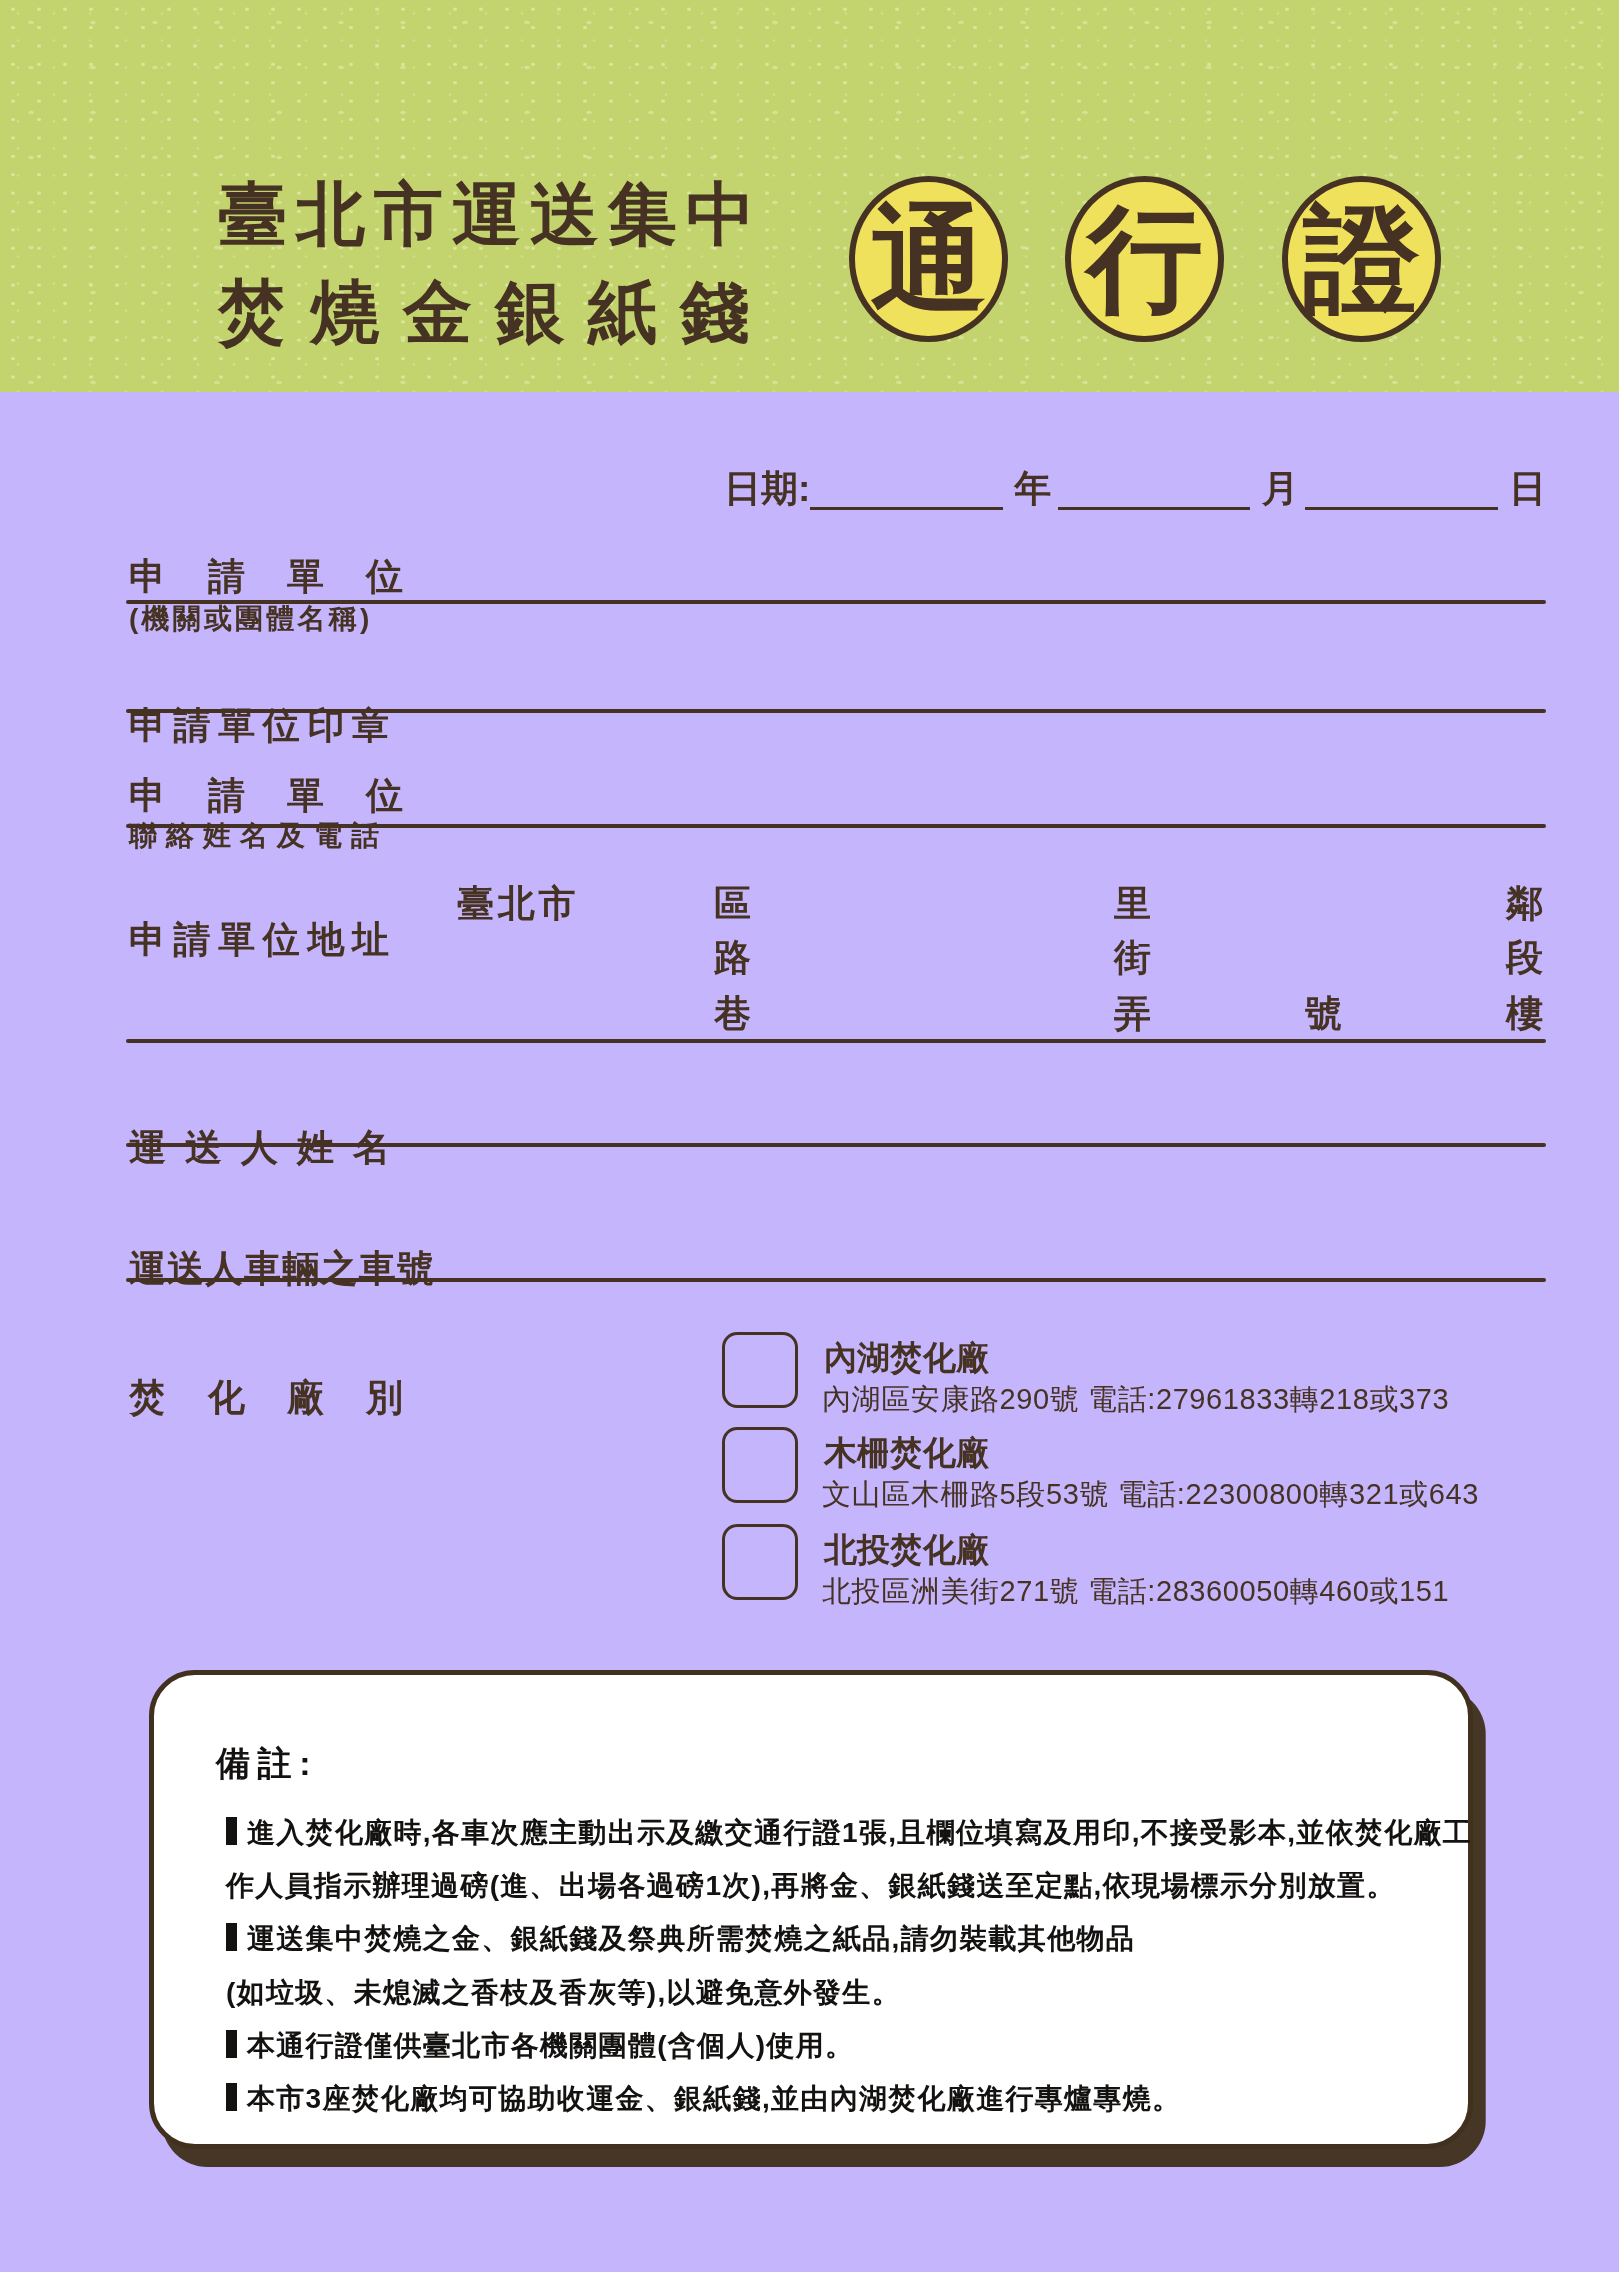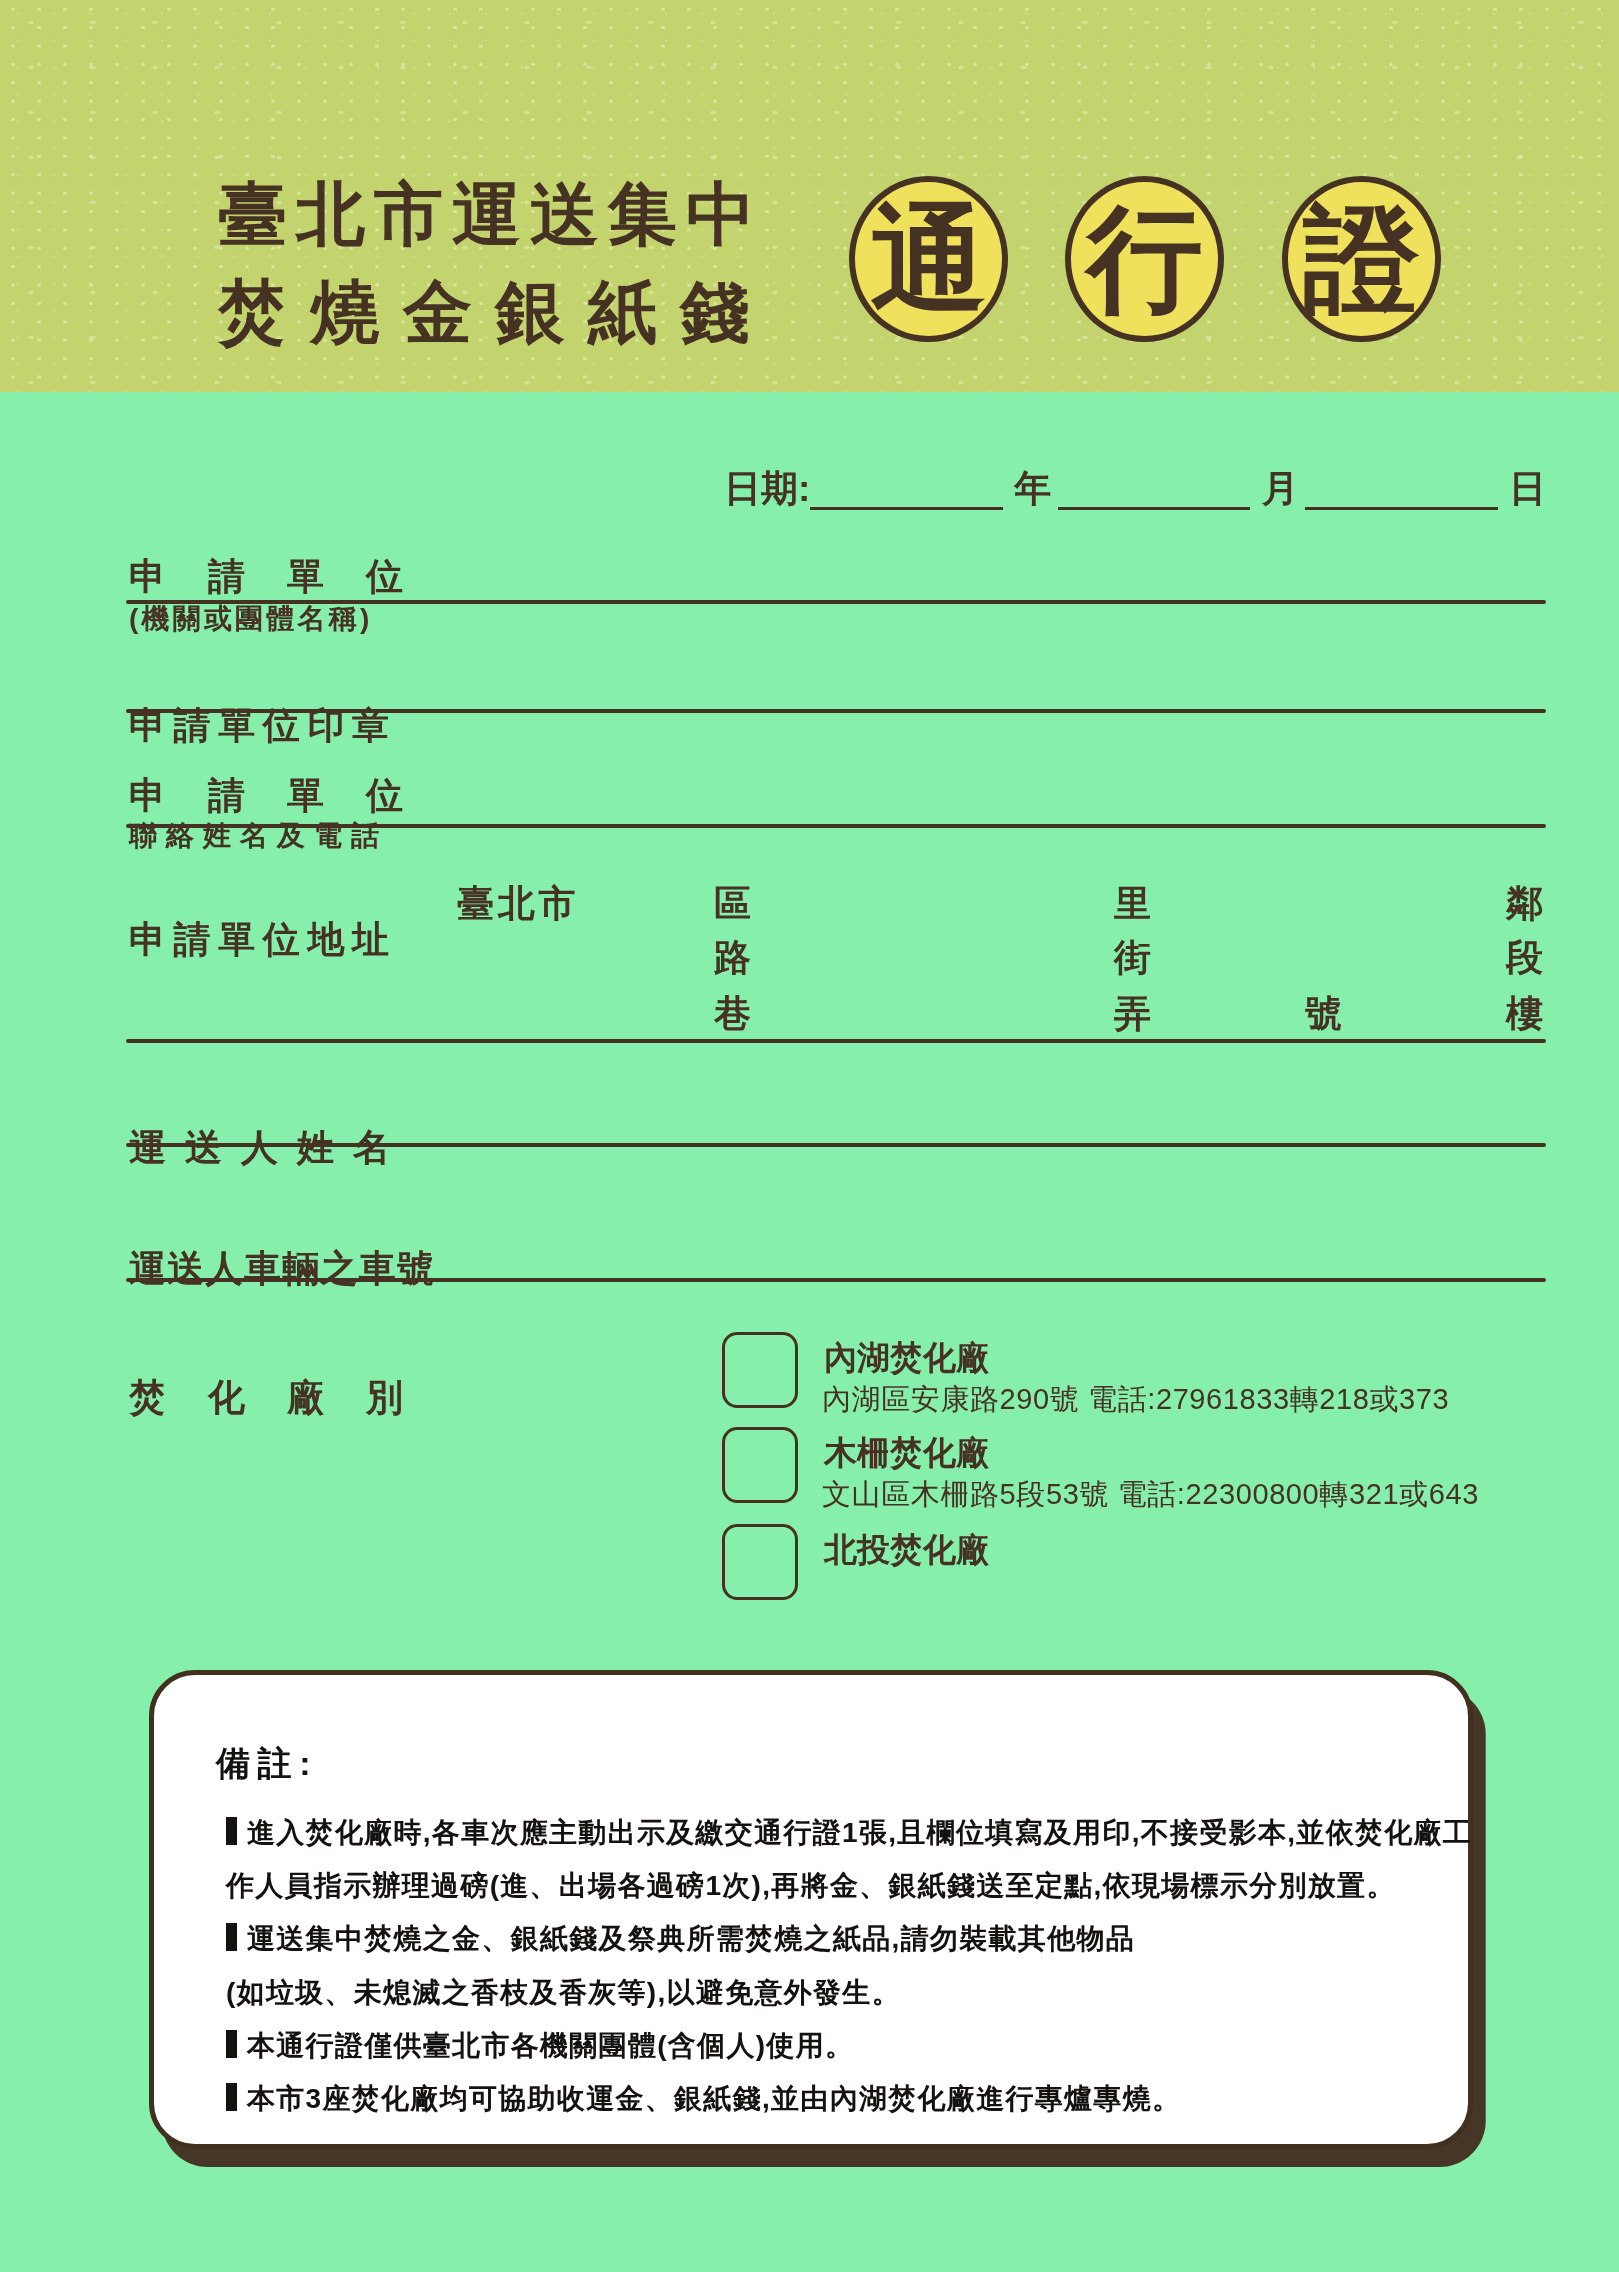--- a/index.html
+++ b/index.html
@@ -1,19 +1,19 @@
 <!DOCTYPE html>
 <html style="font-size:10.2px"><head>
 <meta charset="utf-8">
 <style>
   * { margin:0; padding:0; box-sizing:border-box; }
   html,body { background:#eef2d8; }
   #page {
     position:relative; width:1620px; height:2273px;
-    background:#86efac; overflow:hidden;
+    background:#c4b5fd; overflow:hidden;
     font-family:"Liberation Sans", sans-serif;
     color:#463222;
   }
   
   #band {
     position:absolute; left:0; top:0; width:1620px; height:392px;
     background-color:#c3d46f;
     background-image:
       radial-gradient(rgba(226,236,168,.75) 1.9px, transparent 2.2px),
       radial-gradient(rgba(215,227,150,.65) 1.3px, transparent 1.6px),
@@ -165,20 +165,21 @@
     <div class="pdetail">內湖區安康路290號  電話:27961833轉218或373</div>
   </div>
   <div id="plant1" class="plant">
     <div class="cbox"></div>
     <div class="pname">木柵焚化廠</div>
     <div class="pdetail">文山區木柵路5段53號  電話:22300800轉321或643</div>
   </div>
   <div id="plant2" class="plant">
     <div class="cbox"></div>
     <div class="pname">北投焚化廠</div>
+    <div class="pdetail">北投區洲美街271號  電話:28360050轉460或151</div>
   </div>
 
   <div id="notesBox"></div>
   <div id="notesTitle">備註:</div>
 
   <div id="nl0" class="nline">
     <span class="bar"></span><span>進入焚化廠時,各車次應主動出示及繳交通行證1張,且欄位填寫及用印,不接受影本,並依焚化廠工</span>
   </div>
   <div id="nl1" class="nline">
     <span>作人員指示辦理過磅(進、出場各過磅1次),再將金、銀紙錢送至定點,依現場標示分別放置。</span>

